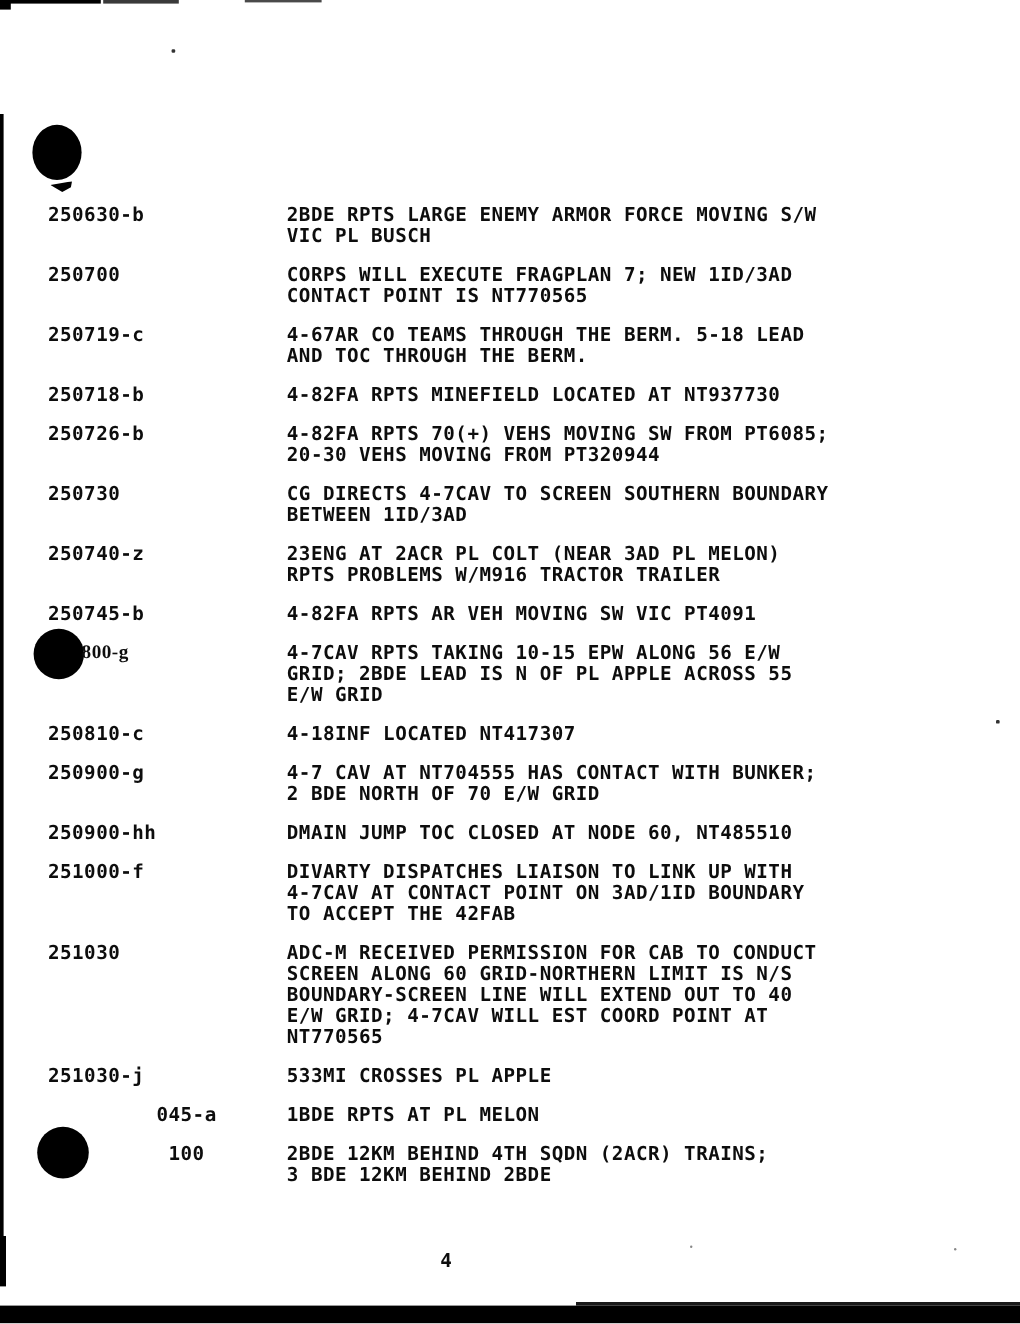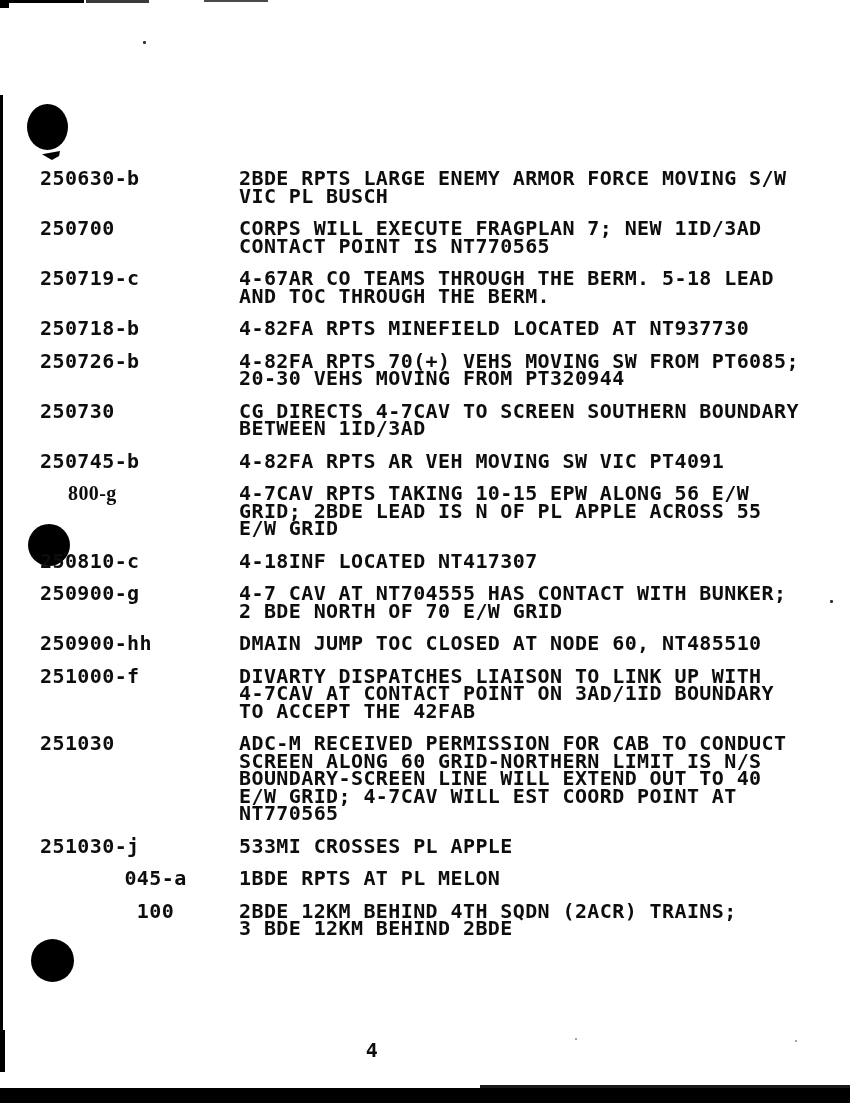--- a/index.html
+++ b/index.html
@@ -4,21 +4,21 @@
 <style>
   html,body{margin:0;padding:0;background:#e8e8e8;}
   .page{
     position:relative;
     width:850px;height:1103px;
     background:#ffffff;
     overflow:hidden;
     font-family:"DejaVu Sans Mono","Liberation Mono",monospace;
     font-weight:700;
     color:#0d0d0d;
-    font-size:20px;
+    font-size:16px;
     line-height:17.5px;
     letter-spacing:0.4px;
   }
   
   .edge{position:absolute;background:#000;}
   .top-seg1{left:0;top:0;width:84px;height:3px;}
   .top-seg2{left:86px;top:0;width:63px;height:3px;background:#3a3a3a;}
   .top-seg3{left:204px;top:0;width:64px;height:2px;background:#4a4a4a;}
   .corner-mark{left:0;top:0;width:9px;height:8px;}
   .left-line{left:0;top:95px;width:3px;height:970px;}
@@ -103,20 +103,25 @@
       <div class="desc">4-82FA RPTS 70(+) VEHS MOVING SW FROM PT6085;
 20-30 VEHS MOVING FROM PT320944</div>
     </div>
 
     <div class="entry">
       <div class="time">250730</div>
       <div class="desc">CG DIRECTS 4-7CAV TO SCREEN SOUTHERN BOUNDARY
 BETWEEN 1ID/3AD</div>
     </div>
 
+    <div class="entry">
+      <div class="time">250740-z</div>
+      <div class="desc">23ENG AT 2ACR PL COLT (NEAR 3AD PL MELON)
+RPTS PROBLEMS W/M916 TRACTOR TRAILER</div>
+    </div>
 
     <div class="entry">
       <div class="time">250745-b</div>
       <div class="desc">4-82FA RPTS AR VEH MOVING SW VIC PT4091</div>
     </div>
 
     <div class="entry">
       <div class="time indent-punch">800-g</div>
       <div class="desc">4-7CAV RPTS TAKING 10-15 EPW ALONG 56 E/W
 GRID; 2BDE LEAD IS N OF PL APPLE ACROSS 55

